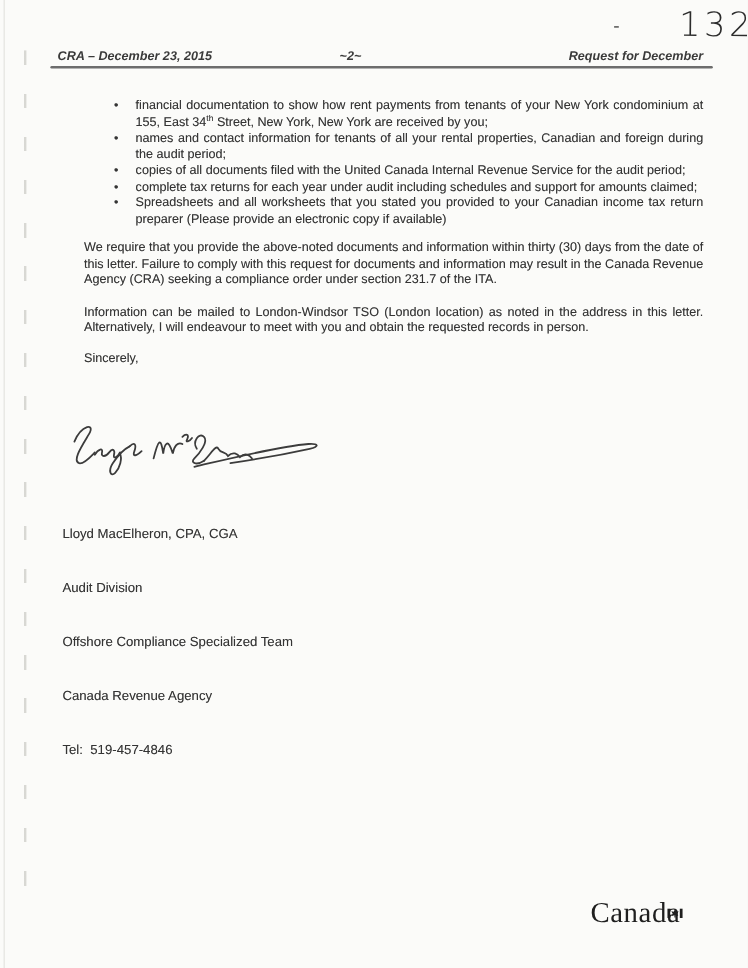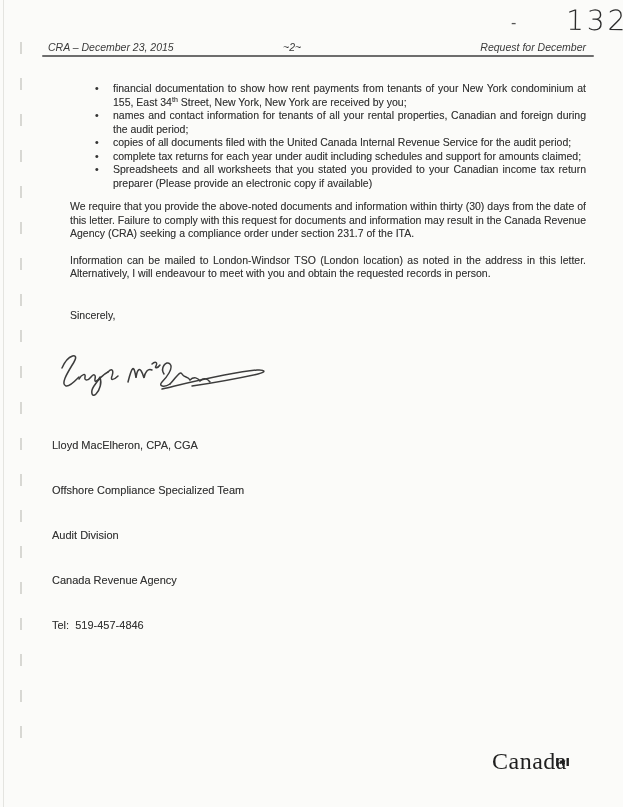--- a/index.html
+++ b/index.html
@@ -33,42 +33,42 @@
     font-family:"DejaVu Sans", sans-serif;
     font-weight:300; font-size:28px; letter-spacing:3px;
     color:#2c2c2c; transform:rotate(0.5deg);
   }
   .stamp-dash {
     position:absolute; top:14px; left:511px;
     font-size:16px; color:#555; font-weight:300;
   }
 
   
-  .hdr { position:absolute; top:41px; font-style:italic; font-size:10.5px; color:#3a3a3a; }
+  .hdr { position:absolute; top:41px; font-style:italic; font-size:10.5px; color:#3a3a3a;font-weight:bold; }
   .hdr-left   { left:48px; }
   .hdr-center { left:283px; }
   .hdr-right  { right:37px; }
   .hdr-rule {
     position:absolute; top:55px; left:42px; width:552px; height:2px;
     background:#4a4a4a; opacity:.8; border-radius:1px;
   }
 
   
   .letter {
     position:absolute; left:70px; top:82px; width:516px;
     font-size:10.5px; line-height:13.5px; color:#343434;
     text-shadow:0 0 .4px rgba(70,70,70,.45);
   }
   .bullet-item { display:flex; }
   .bullet-marker { width:18px; margin-left:25px; flex:none; }
   .bullet-text { flex:1; text-align:justify; }
   sup { font-size:7px; vertical-align:super; line-height:0; }
   .para { text-align:justify; margin-top:10px; }
   .para + .para { margin-top:13px; }
-  .closing { margin-top:28px; }
+  .closing { margin-top:12px; }
 
   
   .signature { position:absolute; left:52px; top:348px; }
   .sig-block {
     position:absolute; left:52px; top:408px;
     font-size:11px; line-height:15px; color:#343434;
     white-space:pre-wrap;
     text-shadow:0 0 .4px rgba(70,70,70,.45);
   }
 
@@ -139,22 +139,22 @@
         <path d="M100,16 C103,13 106,14 104,18 C102,21 106,20 108,17"></path>
         <path d="M112,26 C108,20 114,12 118,16 C122,20 114,30 110,34 C106,38 112,40 118,36"></path>
         <path d="M118,36 C124,30 128,22 130,26 C132,30 136,28 138,32 C142,28 146,30 148,33 C152,29 156,31 158,34"></path>
         <path d="M110,41 C140,34 180,24 205,22 C213,21.5 215,24 206,26 C190,29.5 160,35 140,38"></path>
       </g>
     </svg>
   </div>
 
   <div class="sig-block">
     <div>Lloyd MacElheron, CPA, CGA</div>
+    <div>Audit Division</div>
     <div>Offshore Compliance Specialized Team</div>
-    <div>Audit Division</div>
     <div>Canada Revenue Agency</div>
     <div>Tel:  519-457-4846</div>
   </div>
 
   <div class="wordmark">
     <span>Canada</span>
     <span class="flag">
       <svg width="13" height="8" viewBox="0 0 16 10" xmlns="http://www.w3.org/2000/svg">
         <rect x="0" y="0" width="3" height="10" fill="#1f1f1f"></rect>
         <rect x="13" y="0" width="3" height="10" fill="#1f1f1f"></rect>

